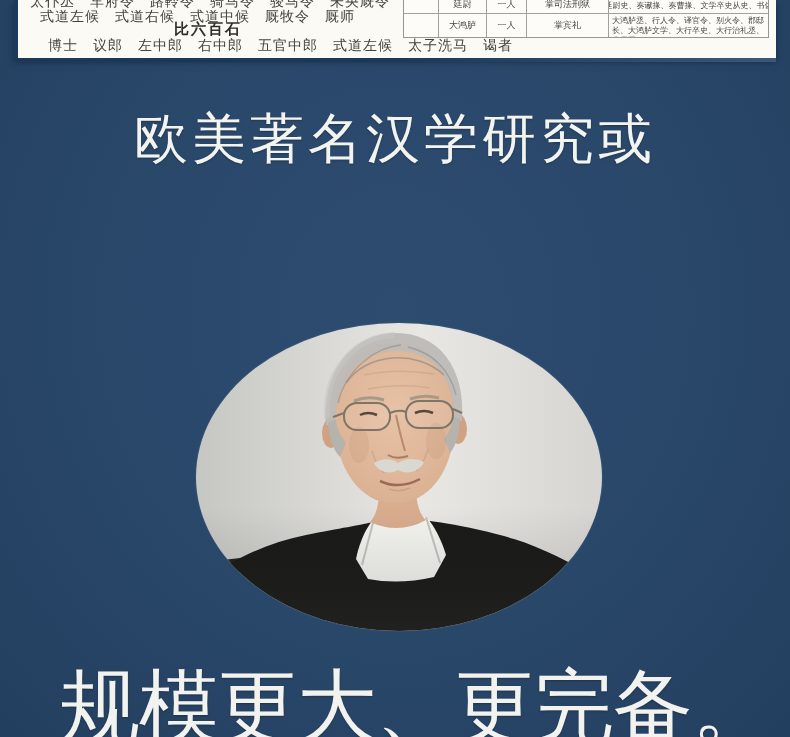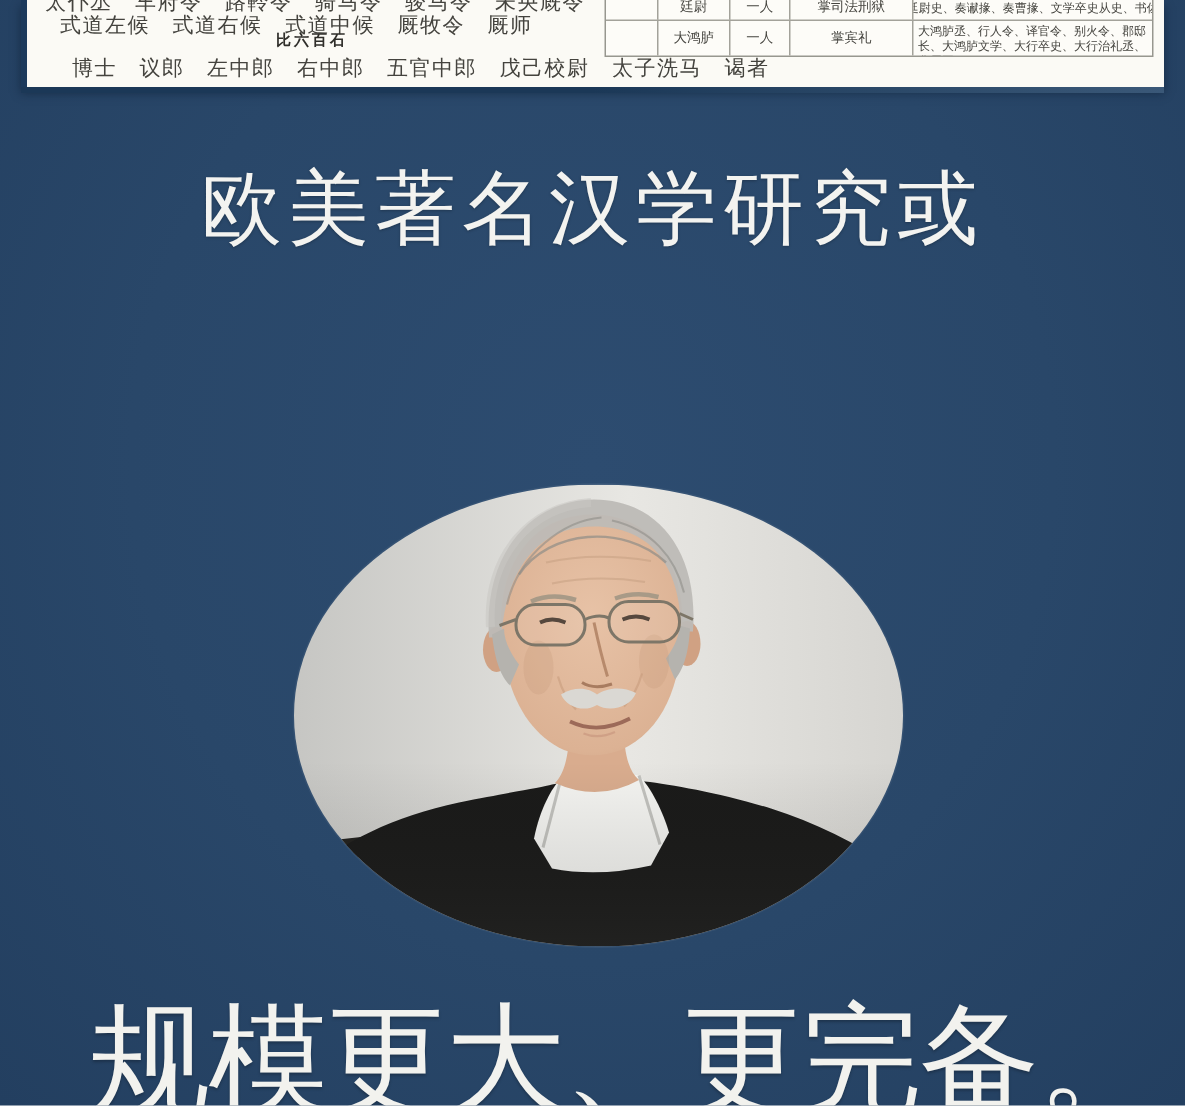--- a/index.html
+++ b/index.html
@@ -16,21 +16,21 @@
     overflow:hidden;color:#44433e;
   }
   .doc-strip{
     position:absolute;left:14px;top:58px;width:762px;height:4px;
     background:linear-gradient(to right,#1b3857 0%,#1b3857 50%,#3a5878 100%);
   }
   .doc-line{position:absolute;white-space:nowrap;font-size:14px;letter-spacing:1px;}
   .doc-line.clip{top:-7px;left:12px;}
   .doc-line.l2{top:8px;left:22px;}
   .doc-rank{position:absolute;top:20px;left:0;width:380px;text-align:center;
-    font-size:10px;font-weight:bold;letter-spacing:2px;color:#2f2e2a;}
+    font-size:15px;font-weight:bold;letter-spacing:2px;color:#2f2e2a;}
   .doc-line.l3{top:37px;left:30px;}
   
   .doc-table{
     position:absolute;left:385px;top:-15px;width:364px;
     display:grid;grid-template-columns:34px 48px 40px 82px 1fr;
     grid-template-rows:27px 24px;
     border:1px solid #97978f;background:#fdfcf8;
   }
   .tc{
     border-left:1px solid #a3a29a;border-top:1px solid #a3a29a;
@@ -64,21 +64,21 @@
     text-shadow:0 1px 2px rgba(0,0,0,.25);
   }
 </style>
 </head>
 <body>
 
 <div class="doc">
   <div class="doc-line clip">太仆丞　车府令　路軨令　骑马令　骏马令　未央厩令　家马令　平乐令　牧师令　昆蹏令　候</div>
   <div class="doc-line l2">式道左候　式道右候　式道中候　厩牧令　厩师</div>
   <div class="doc-rank">比六百石</div>
-  <div class="doc-line l3">博士　议郎　左中郎　右中郎　五官中郎　戊己校尉　太子洗马　谒者</div>
+  <div class="doc-line l3">博士　议郎　左中郎　右中郎　五官中郎　式道左候　太子洗马　谒者</div>
 
   <div class="doc-table">
     <div class="tc r1 first"></div>
     <div class="tc r1">廷尉</div>
     <div class="tc r1">一人</div>
     <div class="tc r1">掌司法刑狱</div>
     <div class="tc staff r1">廷尉史、奏谳掾、奏曹掾、文学卒史从史、书佐</div>
 
     <div class="tc first"></div>
     <div class="tc">大鸿胪</div>

